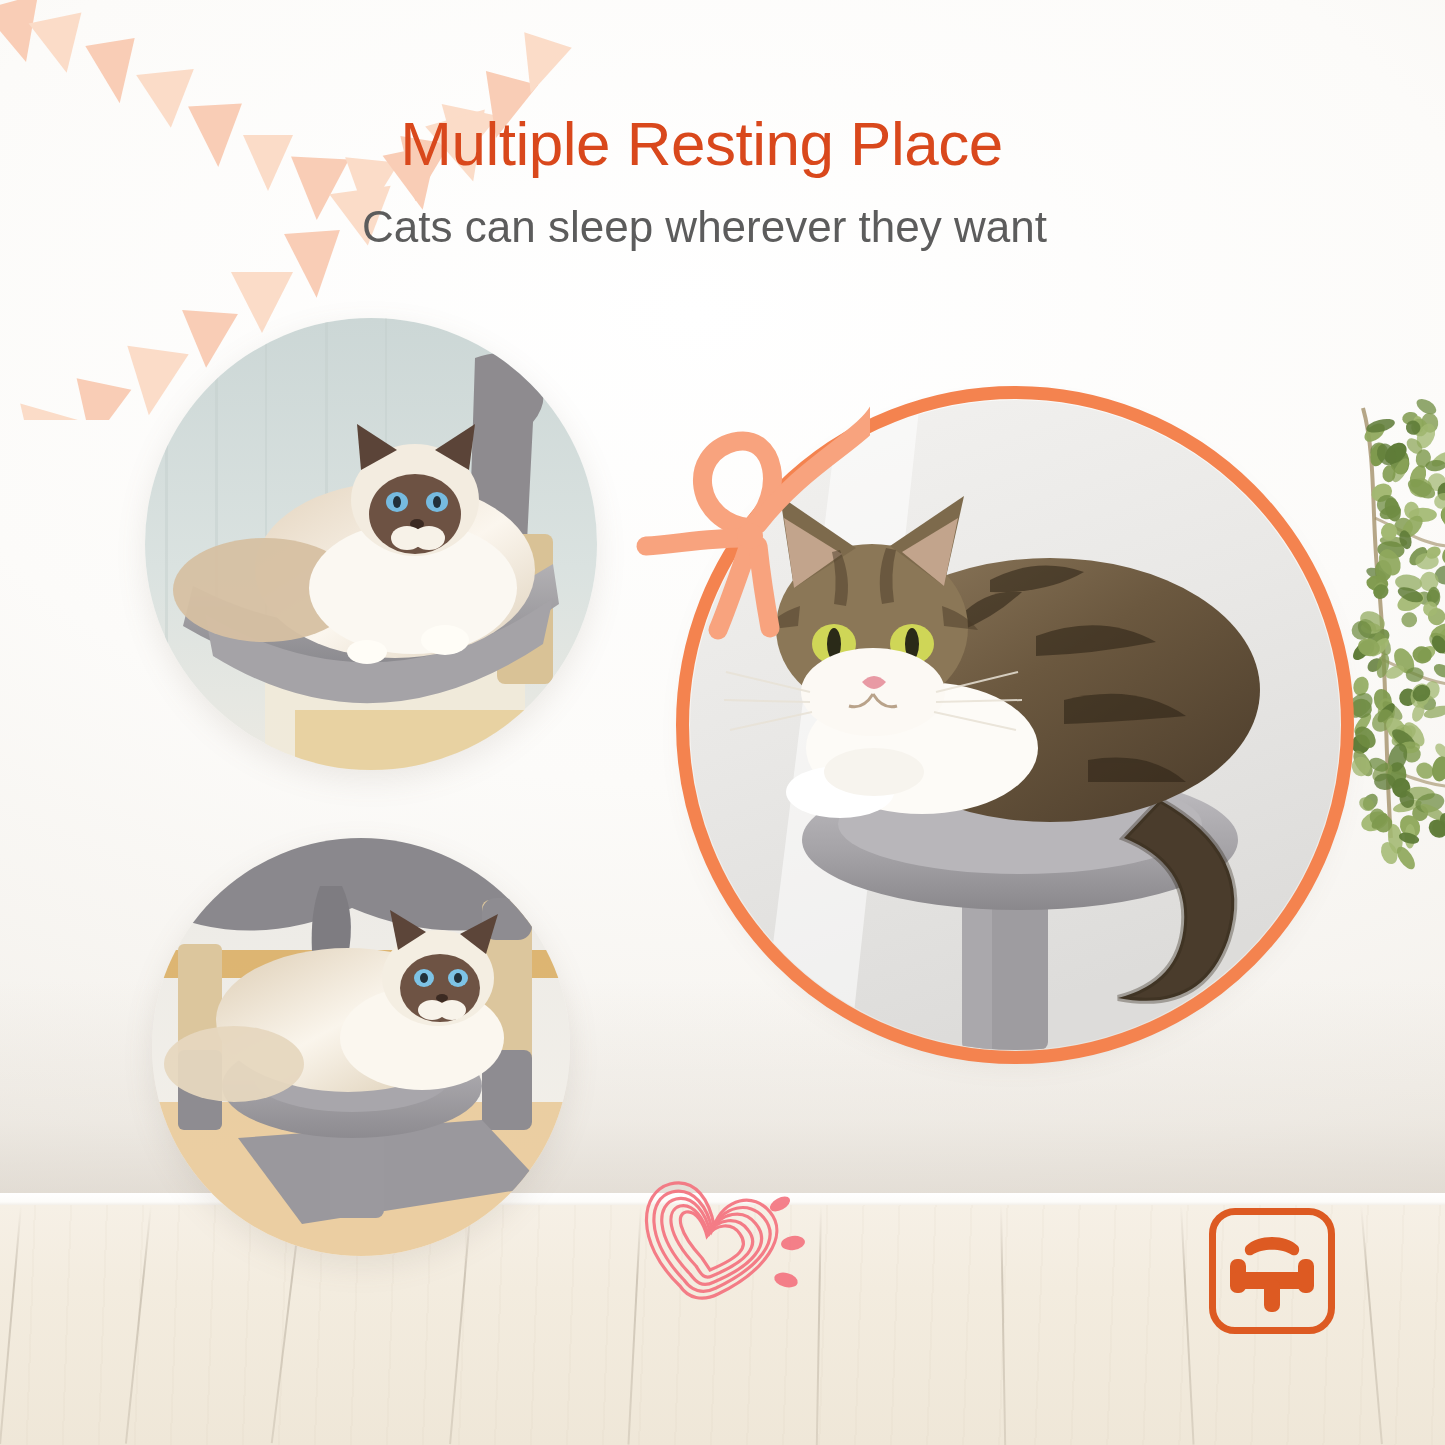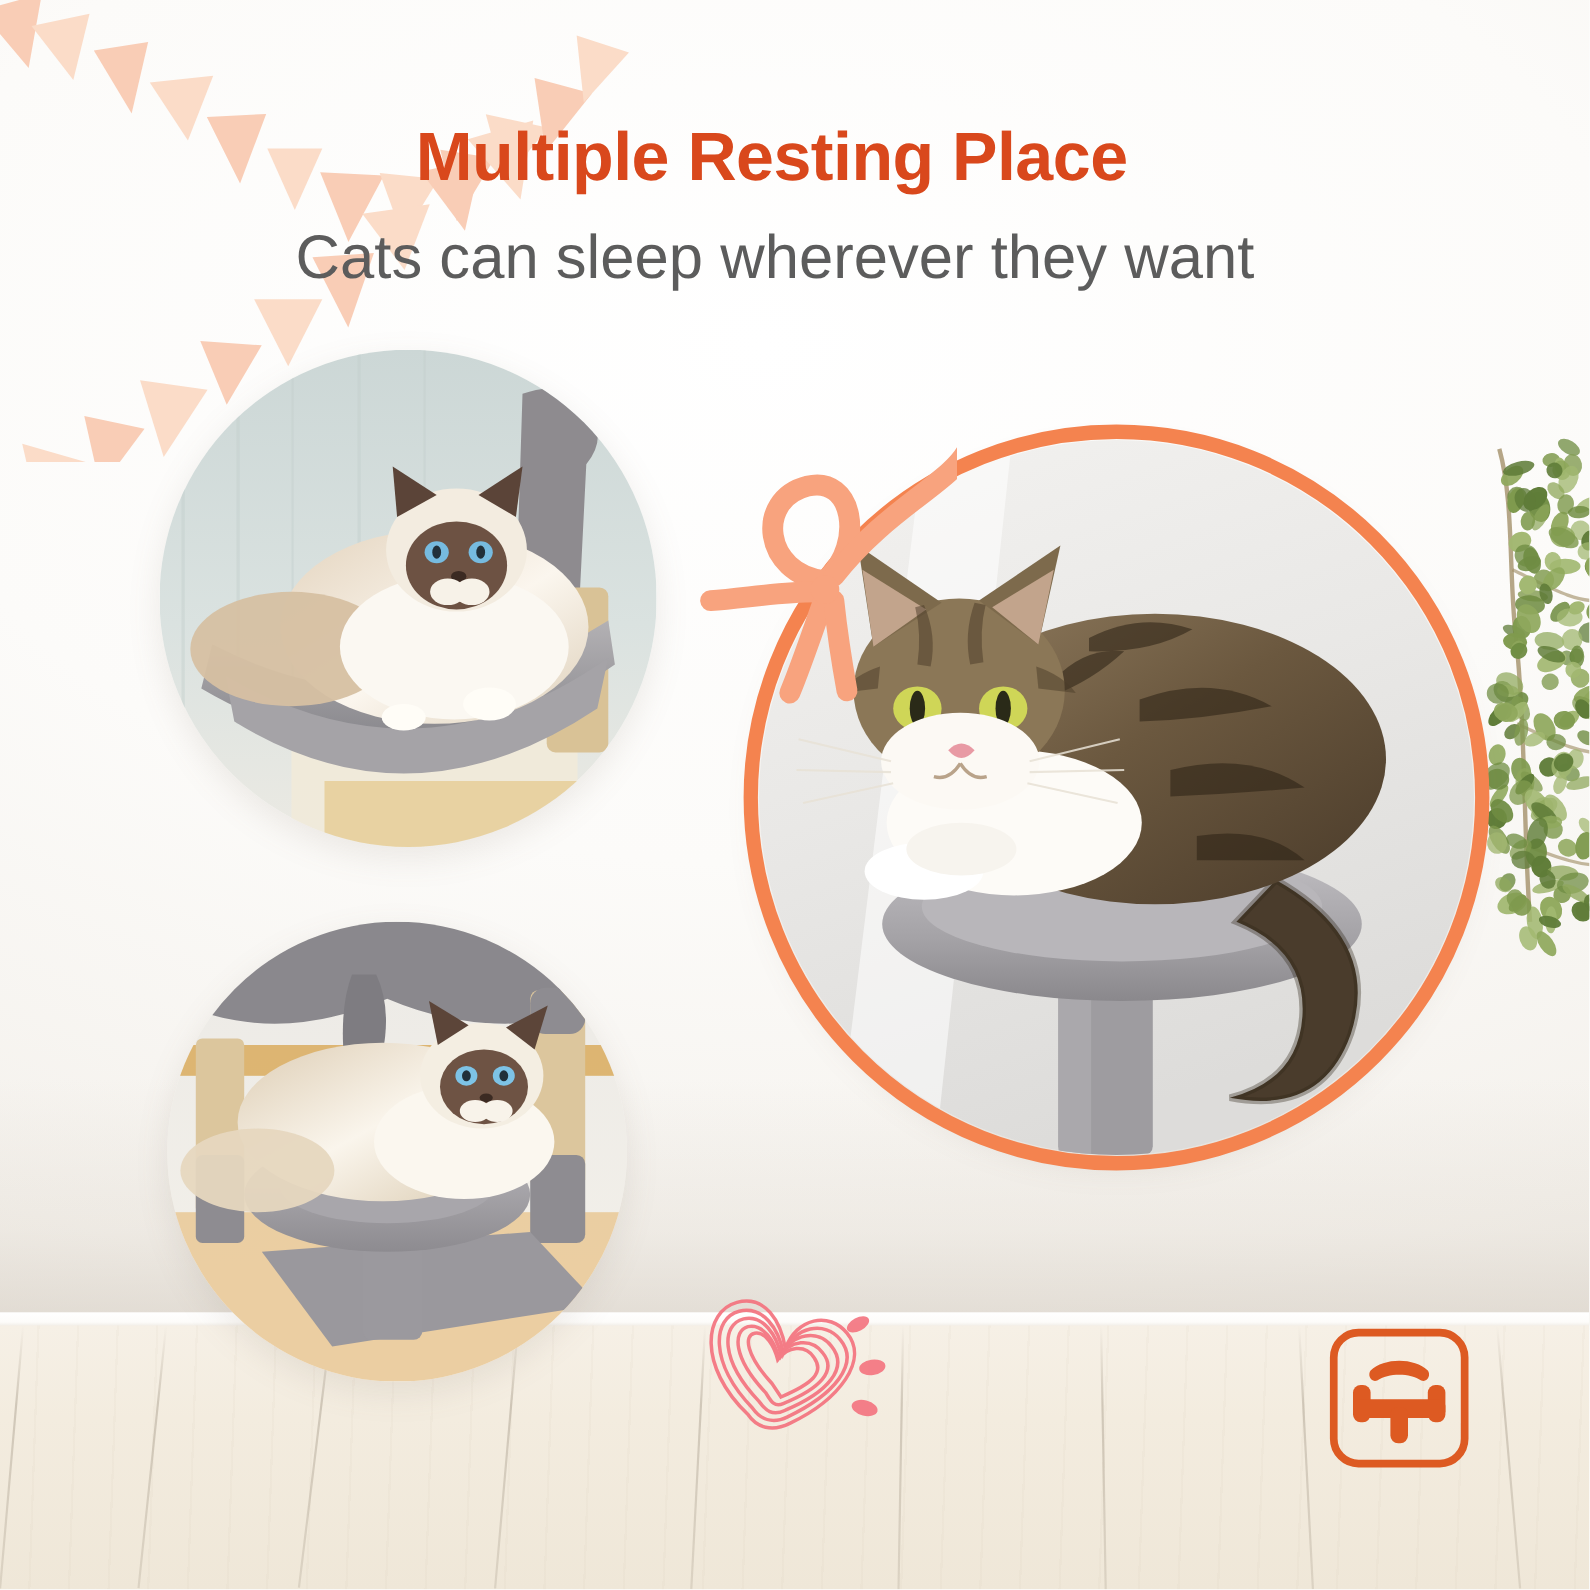--- a/index.html
+++ b/index.html
@@ -39,27 +39,27 @@
     opacity:.7;
   }
 
   
   .plant{position:absolute;right:-12px;top:368px;width:190px;height:560px;}
 
   
   .title{
     position:absolute;left:0;top:111px;width:1445px;
     text-align:center;padding-right:42px;box-sizing:border-box;
-    font-size:62px;font-weight:bold;letter-spacing:-0.5px;
+    font-size:62px;font-weight:normal;letter-spacing:-0.5px;
     color:#d9481c;line-height:1.05;white-space:nowrap;
   }
   .subtitle{
     position:absolute;left:0;top:203px;width:1445px;
     text-align:center;padding-right:36px;box-sizing:border-box;
-    font-size:56px;font-weight:400;color:#5c5c5c;
+    font-size:44px;font-weight:400;color:#5c5c5c;
     line-height:1.1;white-space:nowrap;
   }
 
   
   .photo-circle{position:absolute;border-radius:50%;overflow:hidden;
     box-shadow:0 10px 30px rgba(120,105,90,.13);}
 
   
   .ring{
     position:absolute;border-radius:50%;

